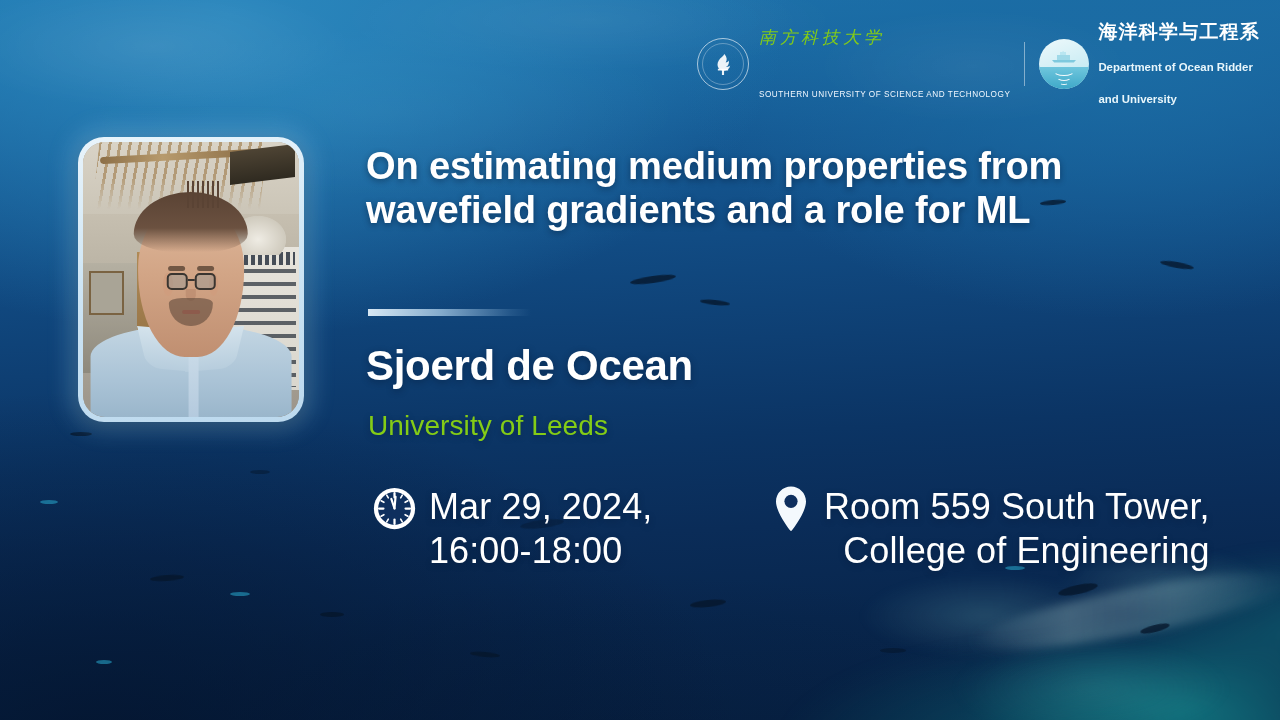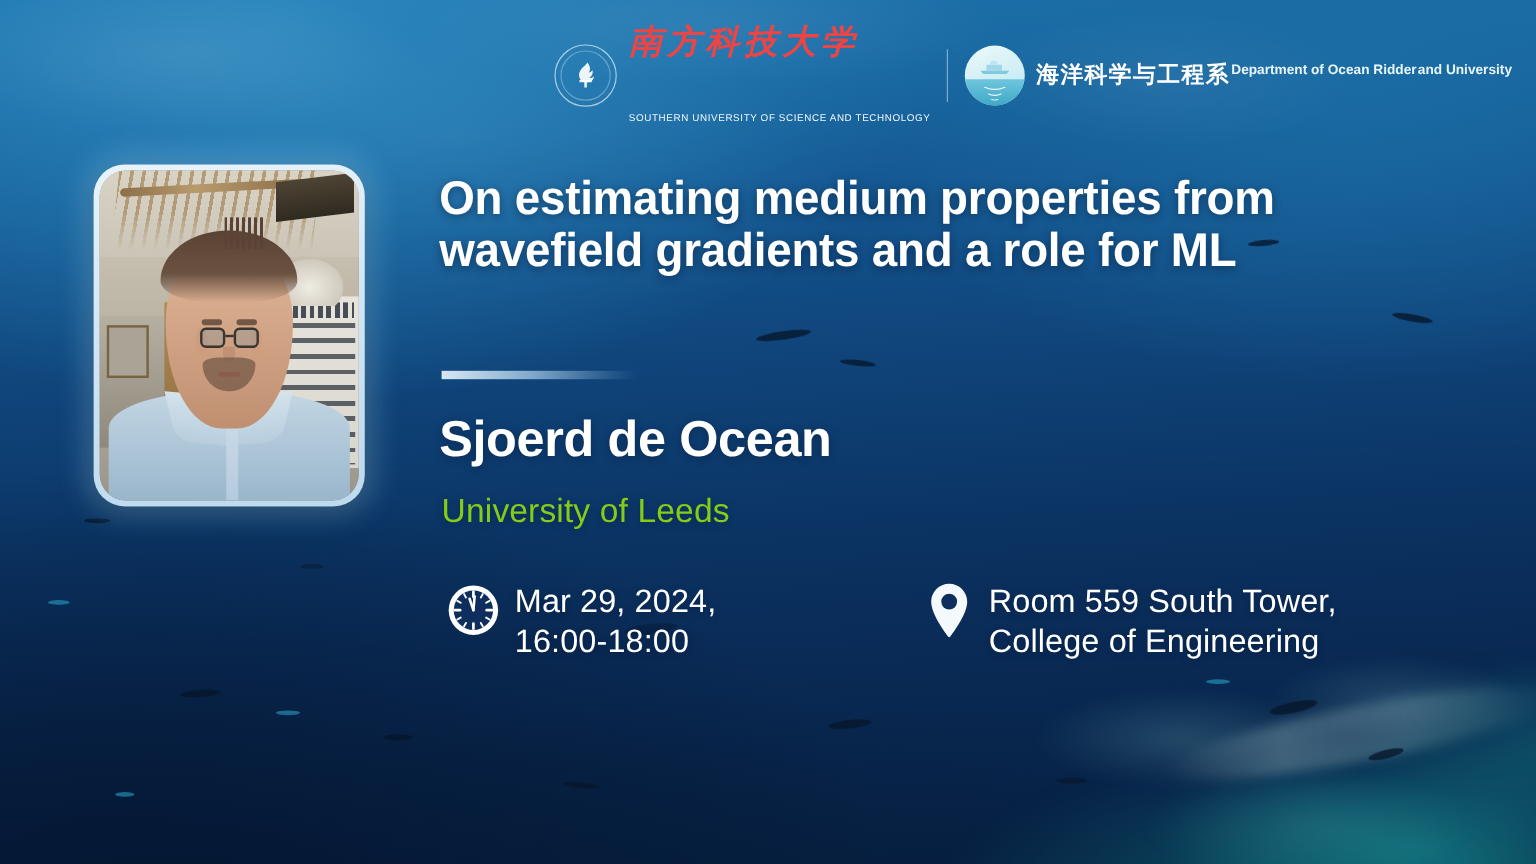--- a/index.html
+++ b/index.html
@@ -98,22 +98,22 @@
   .seal::before {
     content:""; position:absolute; inset:4px;
     border-radius:50%; border:1px solid rgba(255,255,255,.30);
   }
   .seal-flame {
     width:22px; height:23px; position:relative;
   }
   .logo-text-block { display:flex; flex-direction:column; gap:2px; }
   .cn-name {
     font-family:"Liberation Serif", serif;
-    font-weight:700; font-style:italic;
-    font-size:28px; color:#ef4444;
+    font-weight:400; font-style:italic;
+    font-size:17px; color:#84cc16;
     letter-spacing:4px; line-height:1;
     white-space:nowrap;
   }
   .en-name {
     font-size:8.2px; color:#f2f8ff; letter-spacing:.52px;
     white-space:nowrap; line-height:1;margin-top:43px;
   }
   .logo-sep {
     width:1px; height:44px; background:rgba(255,255,255,.45);
   }
@@ -125,21 +125,21 @@
   }
   .ship {
     position:absolute; left:12px; top:12px; width:28px; height:12px;
   }
   .ocean-water {
     position:absolute; left:0; bottom:0; width:100%; height:22px;
     background:linear-gradient(180deg,#6fc6dd 0%,#3ea8c8 100%);
     border-radius:0 0 50% 50%/0 0 60% 60%;
   }
   .sonar { position:absolute; left:50%; transform:translateX(-50%); border:1.3px solid rgba(255,255,255,.92); border-top-color:transparent; border-left-color:transparent; border-right-color:transparent; border-radius:50%; }
-  .ocean-text { display:flex; flex-direction:row; gap:1px; }
+  .ocean-text { display:flex; flex-direction:column; gap:19px; }
   .ocean-cn {
     font-family:"Liberation Sans", sans-serif;
     font-weight:700; font-size:19px; color:#ffffff;
     letter-spacing:1.2px; line-height:1.05; white-space:nowrap;
   }
   .ocean-en {
     font-size:11.4px; color:#e8f6fb; line-height:1.18;
     white-space:nowrap; font-weight:600;
   }
 
@@ -330,24 +330,24 @@
     position:absolute; left:2px; top:412px;
     font-size:28px; font-weight:400; color:#84cc16;
     letter-spacing:.1px; line-height:1;
     text-shadow:0 2px 6px rgba(0,20,45,.35);
   }
 
   .meta-row { position:absolute; left:0; top:484px; width:880px; height:80px; }
 
   .meta-item { position:absolute; display:flex; align-items:flex-start; gap:12px; }
   .meta-item.when { left:6px; top:0; }
-  .meta-item.where { left:402px; top:0; }
+  .meta-item.where { left:402px; top:0;text-align:right; }
 
   .meta-text {
-    font-size:27px; font-weight:400; color:#ffffff;
+    font-size:36px; font-weight:400; color:#ffffff;
     line-height:1.22; letter-spacing:.1px; white-space:pre-line;
     text-shadow:0 2px 6px rgba(0,20,45,.35);
     padding-top:1px;
   }
 
   .icon-clock { width:45px; height:45px; flex:none; margin-top:2px; }
   .icon-pin  { width:34px; height:48px; flex:none; margin-top:1px; margin-left:6px; margin-right:4px;}
 
   .footer {
     position:absolute; left:56px; top:633px;

